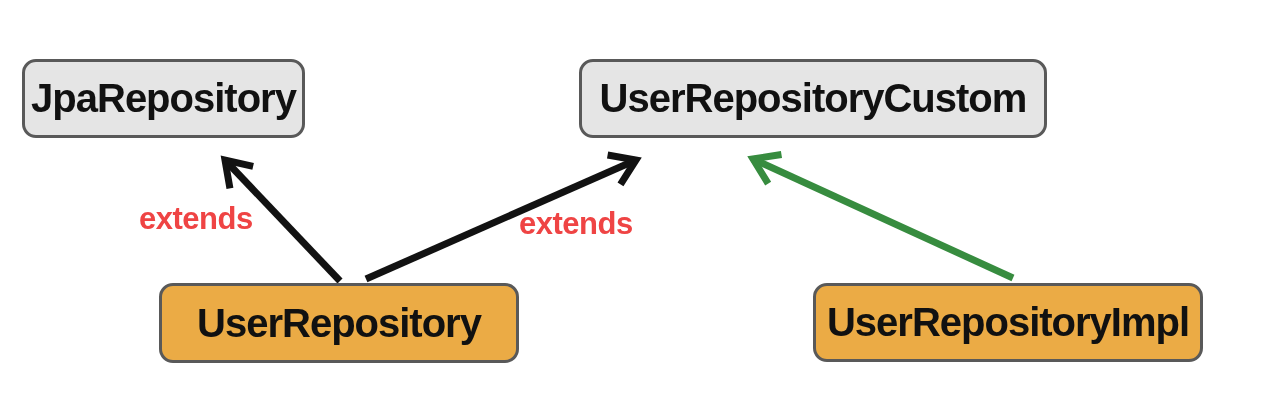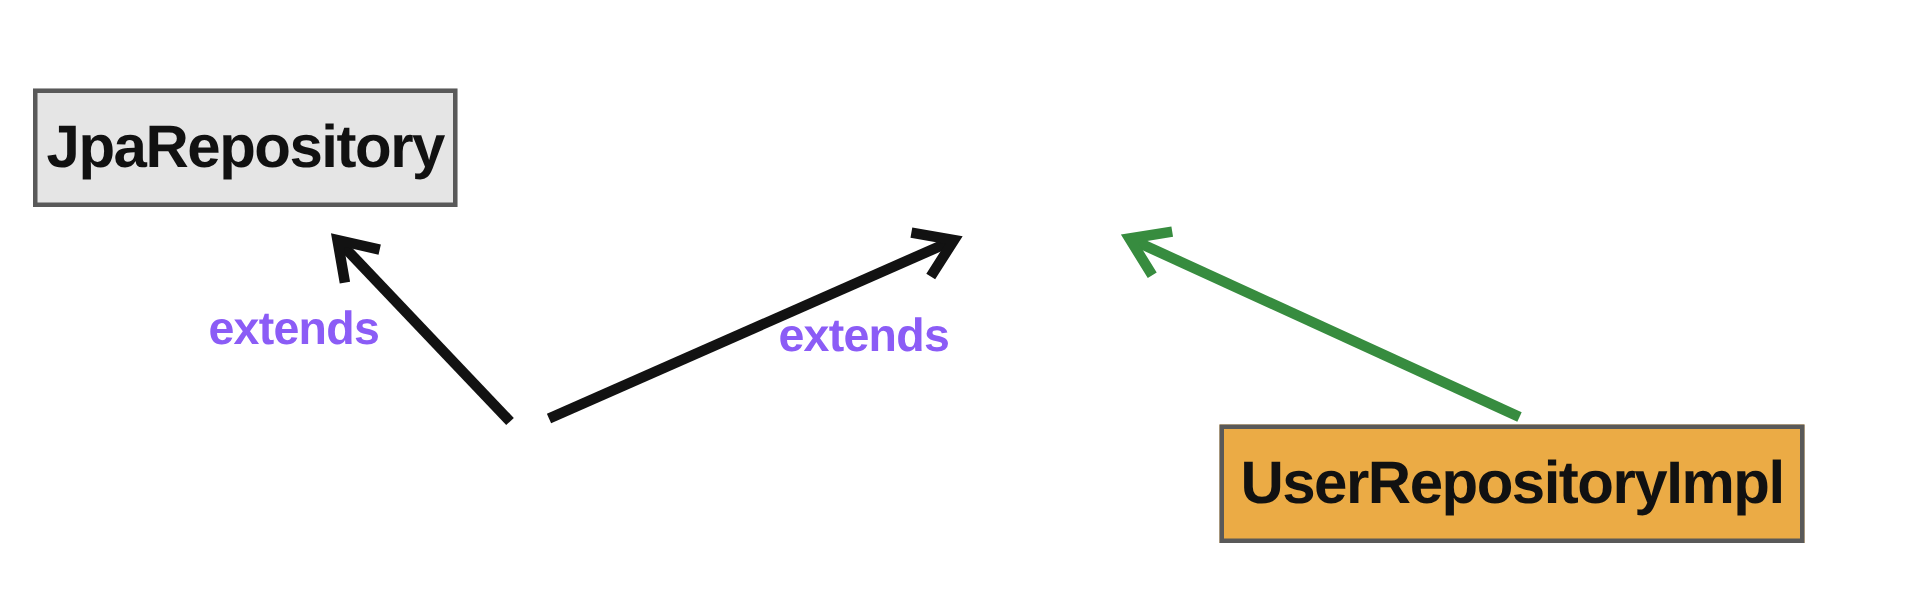--- a/index.html
+++ b/index.html
@@ -27,40 +27,41 @@
     position:absolute;
     display:flex;
     align-items:center;
     justify-content:center;
     box-sizing:border-box;
     font-weight:bold;
     font-size:40px;
     letter-spacing:-1px;
     color:#111;
     white-space:nowrap;
+    border-radius:14px;
   }
   .node.interface{
     background:var(--interface-fill);
     border:3px solid var(--interface-border);
   }
   .node.klass{
     background:var(--class-fill);
     border:3px solid var(--class-border);
   }
   #node-jpa      {left:22px;  top:59px;  width:283px; height:79px;}
   #node-custom   {left:579px; top:59px;  width:468px; height:79px;}
   #node-userrepo {left:159px; top:283px; width:360px; height:80px;}
   #node-impl     {left:789px; top:283px; width:390px; height:79px;margin-left:24px;}
 
   .edge-label{
     position:absolute;
     font-weight:bold;
     font-size:31px;
     letter-spacing:-0.5px;
-    color:#8b5cf6;
+    color:#ef4444;
     white-space:nowrap;
   }
   #label-extends-1{left:139px; top:201px;}
   #label-extends-2{left:519px; top:206px;}
   #label-implements{left:915px; top:178px; color:var(--arrow-green);}
 
   svg.edges{
     position:absolute;
     left:0; top:0;
     width:1282px;
@@ -88,21 +89,27 @@
     </defs>
     <line class="shaft-black" x1="340" y1="281" x2="225" y2="160" marker-end="url(#arrowhead-black)"></line>
     <line class="shaft-black" x1="366" y1="279" x2="636" y2="160" marker-end="url(#arrowhead-black)"></line>
     <line class="shaft-green" x1="1013" y1="278" x2="753" y2="159" marker-end="url(#arrowhead-green)"></line>
   </svg>
 
   <div id="node-jpa" class="node interface">
     <span>JpaRepository</span>
   </div>
 
+  <div id="node-custom" class="node interface">
+    <span>UserRepositoryCustom</span>
+  </div>
 
+  <div id="node-userrepo" class="node klass">
+    <span>UserRepository</span>
+  </div>
 
   <div id="node-impl" class="node klass">
     <span>UserRepositoryImpl</span>
   </div>
 
   <div id="label-extends-1" class="edge-label">extends</div>
 
   <div id="label-extends-2" class="edge-label">extends</div>
 
 

